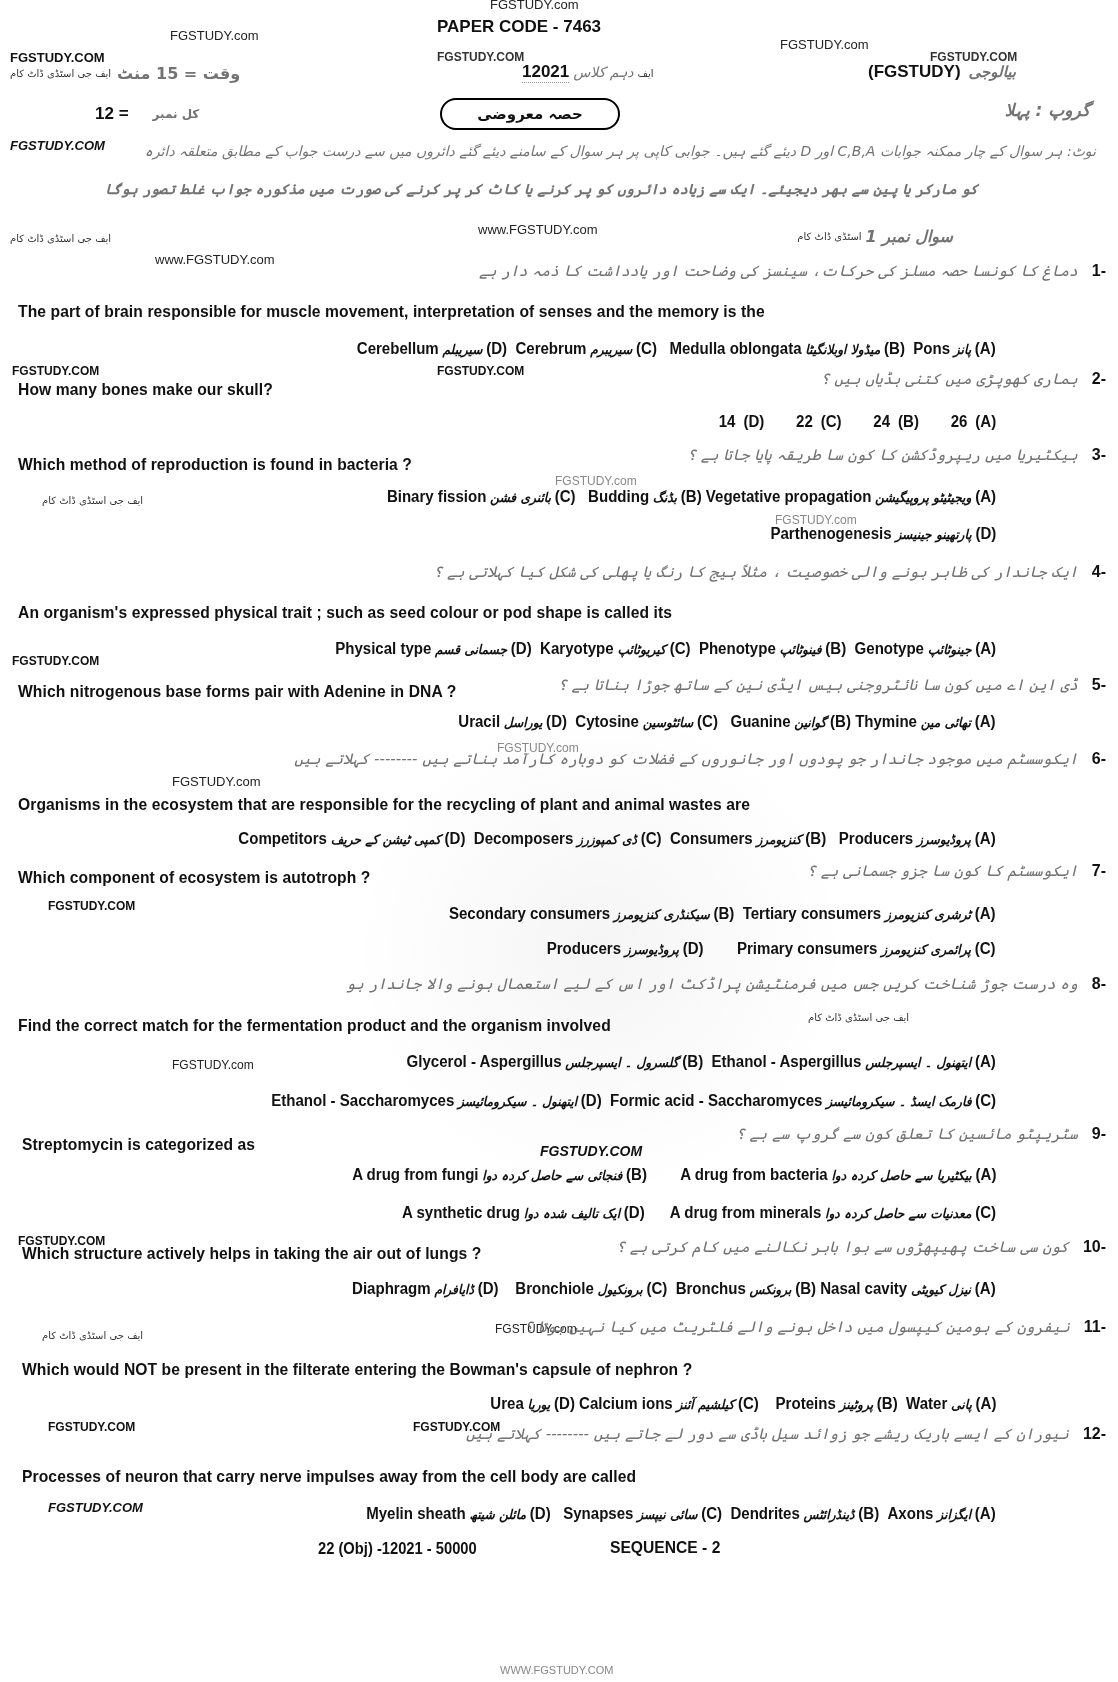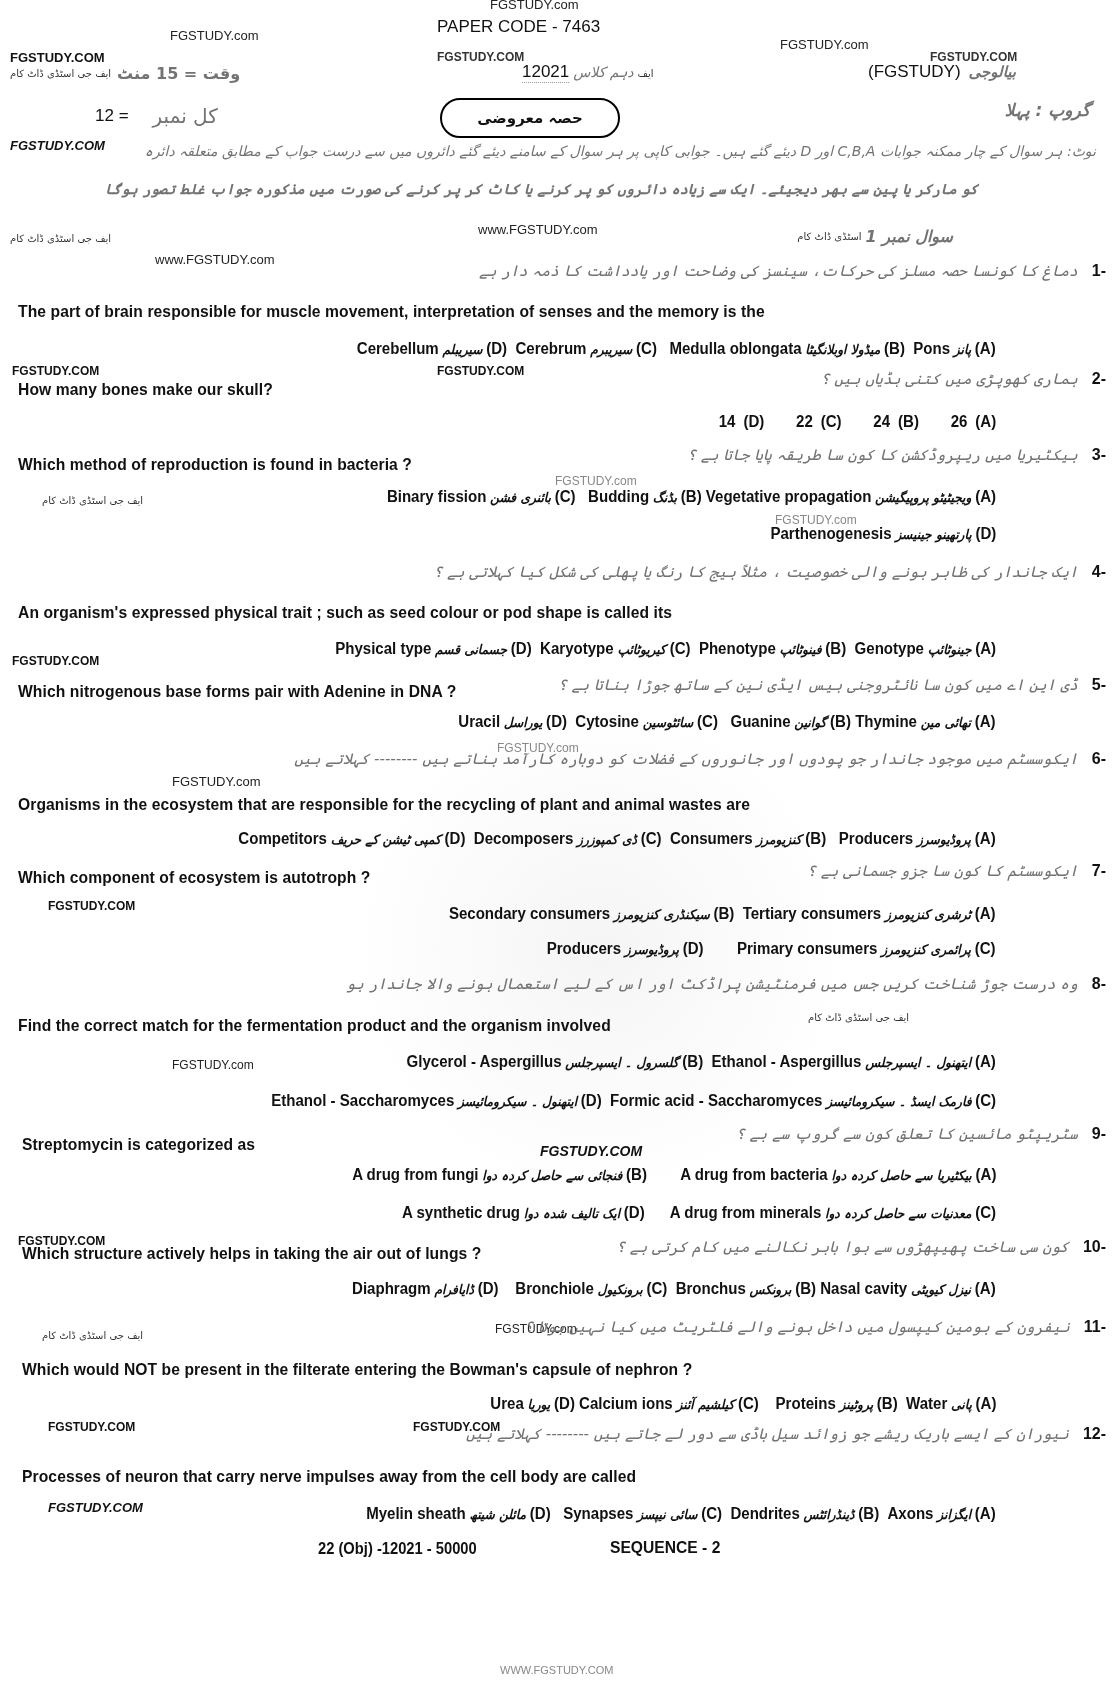--- a/index.html
+++ b/index.html
@@ -5,26 +5,26 @@
   * { margin: 0; padding: 0; box-sizing: border-box; }
   html, body { width: 1118px; height: 1682px; background: #ffffff; overflow: hidden; }
   body { position: relative; font-family: "Liberation Sans", "DejaVu Sans", sans-serif; color: #111; }
   .abs { position: absolute; white-space: nowrap; }
   .wm { font-family: "Liberation Sans", sans-serif; font-size: 13px; color: #222; }
   .wm-b { font-family: "Liberation Sans", sans-serif; font-size: 13px; font-weight: bold; color: #111; }
   .wm-bi { font-family: "Liberation Sans", sans-serif; font-size: 13px; font-weight: bold; font-style: italic; color: #111; }
   .wm-faint { color: #888; font-size: 12px; }
   .urdu { font-family: "DejaVu Sans", sans-serif; direction: rtl; unicode-bidi: embed; font-size: 15px; font-style: italic; color: #737373; }
   .urdu-sm { font-family: "DejaVu Sans", sans-serif; direction: rtl; unicode-bidi: embed; font-size: 10px; color: #333; }
-  .head { font-family: "Liberation Sans", sans-serif; font-weight: normal; font-size: 17px; }
+  .head { font-family: "Liberation Sans", sans-serif; font-weight: bold; font-size: 17px; }
   .q-en { font-family: "Liberation Sans", sans-serif; font-size: 17px; font-weight: bold; color: #111; letter-spacing: 0.1px; transform: scaleX(0.92); transform-origin: left center; }
   .opt-row { font-family: "Liberation Sans", sans-serif; font-size: 16px; font-weight: bold; color: #111; direction: ltr; transform: scaleX(0.94); transform-origin: right center; }
   .opt-row .u { font-family: "DejaVu Sans", sans-serif; font-size: 13px; font-style: italic; margin: 0 4px; }
   .qnum { font-family: "Liberation Sans", sans-serif; font-size: 16px; font-weight: bold; }
-  .oval { position: absolute; left: 440px; top: 98px; width: 180px; height: 40px; border: 2.5px solid #000; border-radius: 20px; display: flex; align-items: center; justify-content: center; }
+  .oval { position: absolute; left: 440px; top: 98px; width: 180px; height: 32px; border: 2.5px solid #000; border-radius: 20px; display: flex; align-items: center; justify-content: center; }
   .oval span { font-family: "DejaVu Sans", sans-serif; font-weight: bold; font-size: 15px; }
   .bg-ghost { position: absolute; left: 350px; top: 700px; width: 500px; height: 500px; opacity: 0.04; background: radial-gradient(circle, #000 0%, transparent 70%); pointer-events: none; }
 </style>
 </head>
 <body>
 
 <div class="bg-ghost"></div>
 
 <div class="abs wm" style="left:490px;top:-3px;">FGSTUDY.com</div>
 <div class="abs head" style="left:437px;top:17px;font-size:17px;">PAPER CODE - 7463</div>
@@ -46,21 +46,21 @@
   <span class="urdu-sm">ایف</span>
 </div>
 
 <div class="abs" style="left:868px;top:62px;display:flex;align-items:center;gap:8px;">
   <span class="head" style="font-size:17px;">(FGSTUDY)</span>
   <span class="urdu" style="font-size:15px;font-weight:bold;">بیالوجی</span>
 </div>
 
 <div class="abs" style="left:95px;top:104px;display:flex;align-items:center;gap:24px;">
   <span class="head" style="font-size:17px;">12 =</span>
-  <span class="urdu" style="font-size:20px;font-weight:normal;font-style:normal;">کل نمبر</span>
+  <span class="urdu" style="font-size:12px;font-weight:bold;font-style:normal;">کل نمبر</span>
 </div>
 
 <div class="oval">
   <span>حصہ معروضی</span>
 </div>
 
 <div class="abs urdu" style="right:28px;top:100px;font-size:17px;font-weight:bold;">گروپ : پہلا</div>
 
 <div class="abs wm-bi" style="left:10px;top:138px;">FGSTUDY.COM</div>
 

